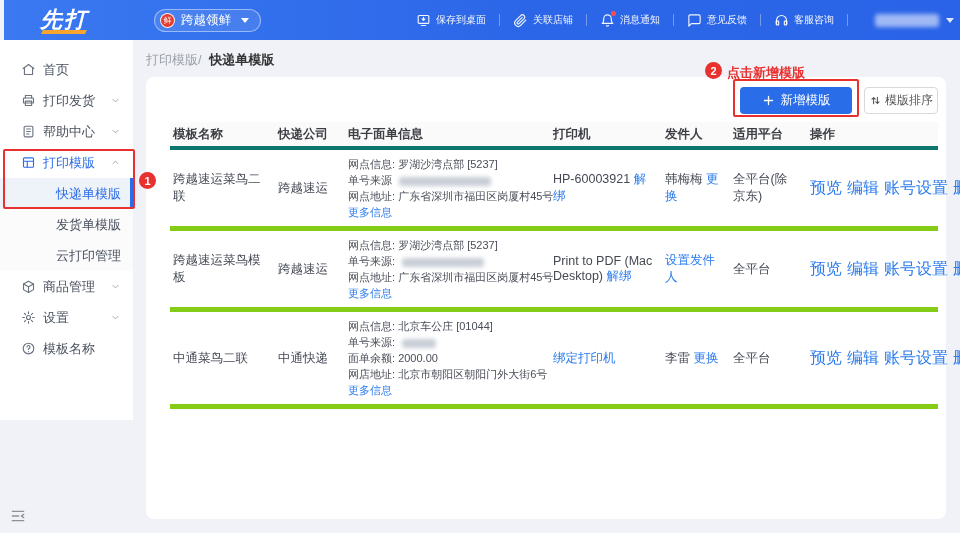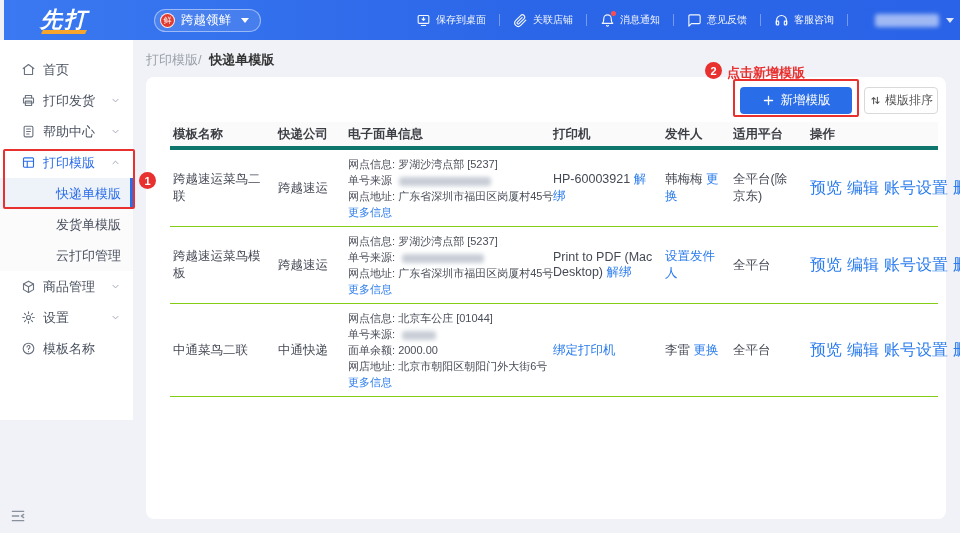--- a/index.html
+++ b/index.html
@@ -69,21 +69,21 @@
     font-size:12px; display:flex; align-items:center; justify-content:center; gap:3px;
     cursor:pointer; font-family:inherit; }
   .btn-ic { width:13px; height:13px; display:flex; }
 
   
   #tpl-table { position:absolute; left:24px; top:45px; width:768px;
     border-collapse:collapse; table-layout:fixed; }
   #tpl-table th { height:26px; background:#fafafa; font-size:12.5px; font-weight:700;
     color:#3d3f45; text-align:left; padding:0 8px 0 3px; border-bottom:4px solid #0f766e; }
   #tpl-table td { vertical-align:middle; font-size:12.5px; color:#454954;
-    padding:6px 8px 6px 3px; border-bottom:1px solid #84cc16; }
+    padding:6px 8px 6px 3px; border-bottom:5px solid #84cc16; }
   .info-line { font-size:11px; line-height:16px; color:#4a4e58; white-space:nowrap; }
   .blur-box { display:inline-block; height:9px; border-radius:3px; background:#c8cdd6;
     filter:blur(2px); vertical-align:middle; margin-left:4px; }
   .link { color:#2b7cee; cursor:pointer; }
   .action-link { color:#2b7cee; cursor:pointer; font-size:16px; margin-right:5px;
     white-space:nowrap; }
   .action-link:last-child { margin-right:0; }
   td.actions-cell { white-space:nowrap; }
 
   

